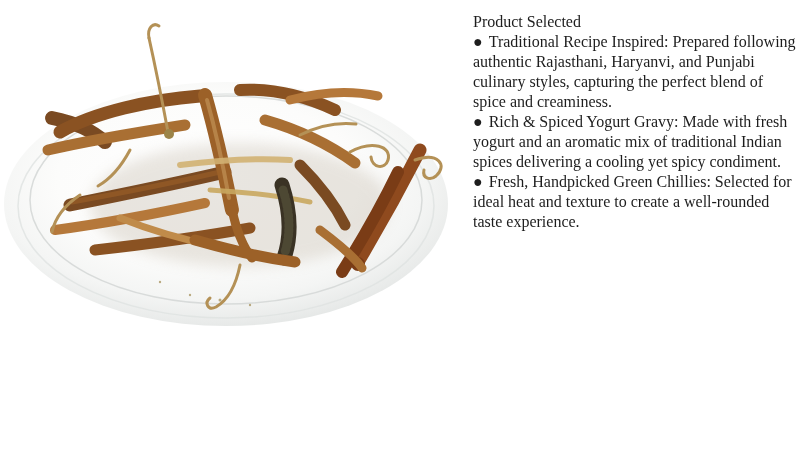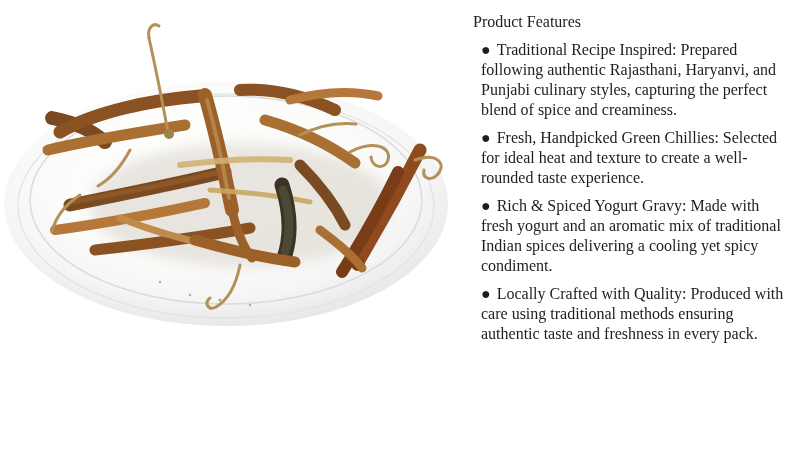--- a/index.html
+++ b/index.html
@@ -10,21 +10,21 @@
   }
   .photo-wrap {
     position:absolute; left:0; top:0; width:462px; height:450px;
   }
   .photo-wrap svg { display:block; }
   .features {
     position:absolute; left:473px; top:12px; width:325px;
     font-size:16px; line-height:20px; color:#1d1d1d;
   }
   .features .heading { margin:0; font-weight:normal; }
-  .features p.item { margin:8px; }
+  .features p.item { margin:0; }
   .bullet:not(:empty) { margin-right:6px; }
 </style>
 </head>
 <body>
 
 <div class="photo-wrap">
   <svg width="462" height="450" viewBox="0 0 462 450">
     <defs>
       <radialGradient id="plateGrad" cx="46%" cy="40%" r="68%">
         <stop offset="0%" stop-color="#ffffff"></stop>
@@ -94,24 +94,23 @@
     <g fill="#a08a50" opacity="0.7">
       <circle cx="220" cy="300" r="1.5"></circle>
       <circle cx="250" cy="305" r="1.2"></circle>
       <circle cx="190" cy="295" r="1.2"></circle>
       <circle cx="160" cy="282" r="1.2"></circle>
     </g>
   </svg>
 </div>
 
 <div class="features">
-  <p class="heading">Product Features</p>
+  <p class="heading">Product Selected</p>
 
   <p class="item"><span class="bullet">●</span><span>Traditional Recipe Inspired: Prepared following authentic Rajasthani, Haryanvi, and Punjabi culinary styles, capturing the perfect blend of spice and creaminess.</span></p>
 
+  <p class="item"><span class="bullet">●</span><span>Rich &amp; Spiced Yogurt Gravy: Made with fresh yogurt and an aromatic mix of traditional Indian spices delivering a cooling yet spicy condiment.</span></p>
+
   <p class="item"><span class="bullet">●</span><span>Fresh, Handpicked Green Chillies: Selected for ideal heat and texture to create a well-rounded taste experience.</span></p>
 
-  <p class="item"><span class="bullet">●</span><span>Rich &amp; Spiced Yogurt Gravy: Made with fresh yogurt and an aromatic mix of traditional Indian spices delivering a cooling yet spicy condiment.</span></p>
 
-
-  <p class="item"><span class="bullet">●</span><span>Locally Crafted with Quality: Produced with care using traditional methods ensuring authentic taste and freshness in every pack.</span></p>
 
 </div>
 
 </body></html>

